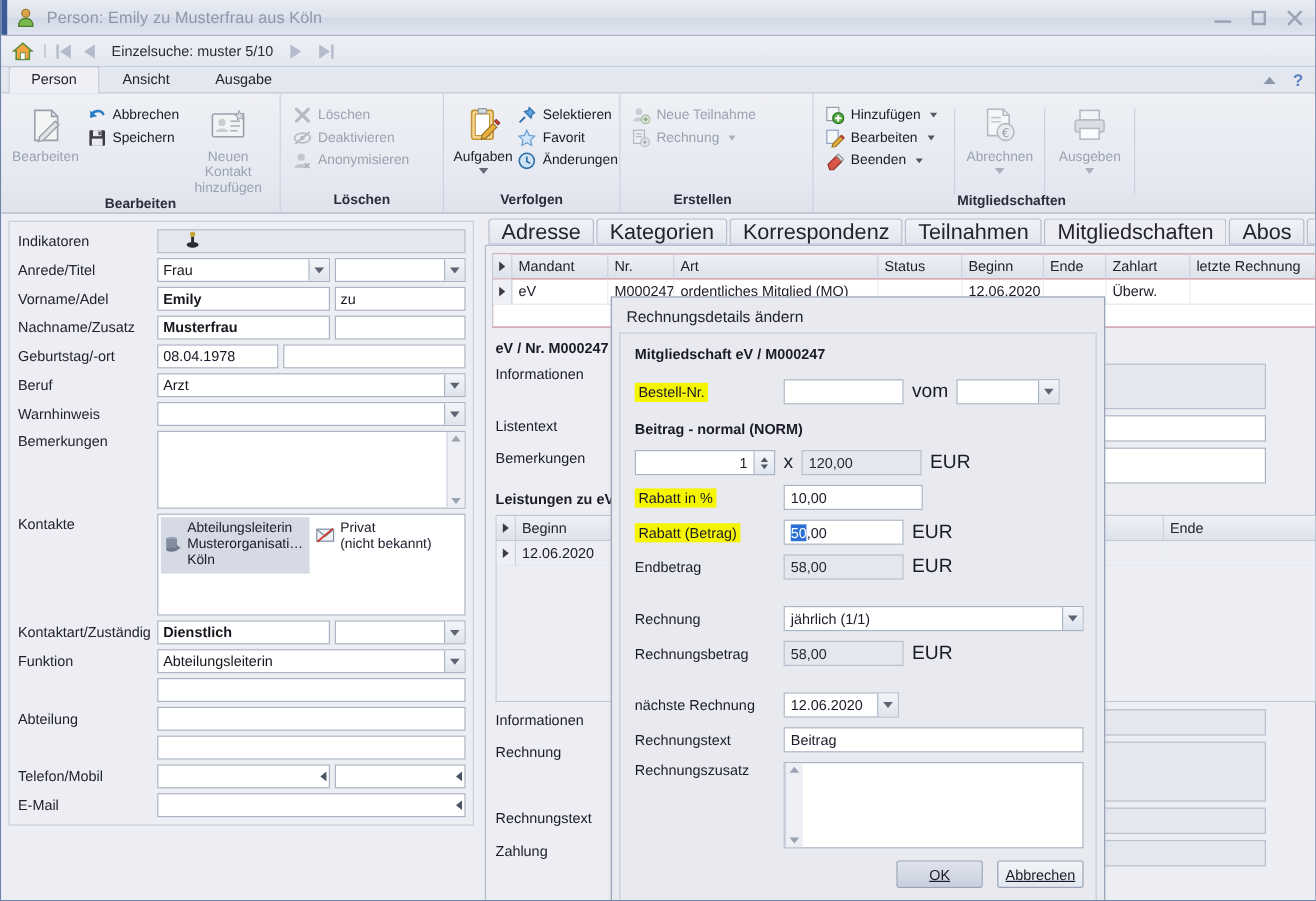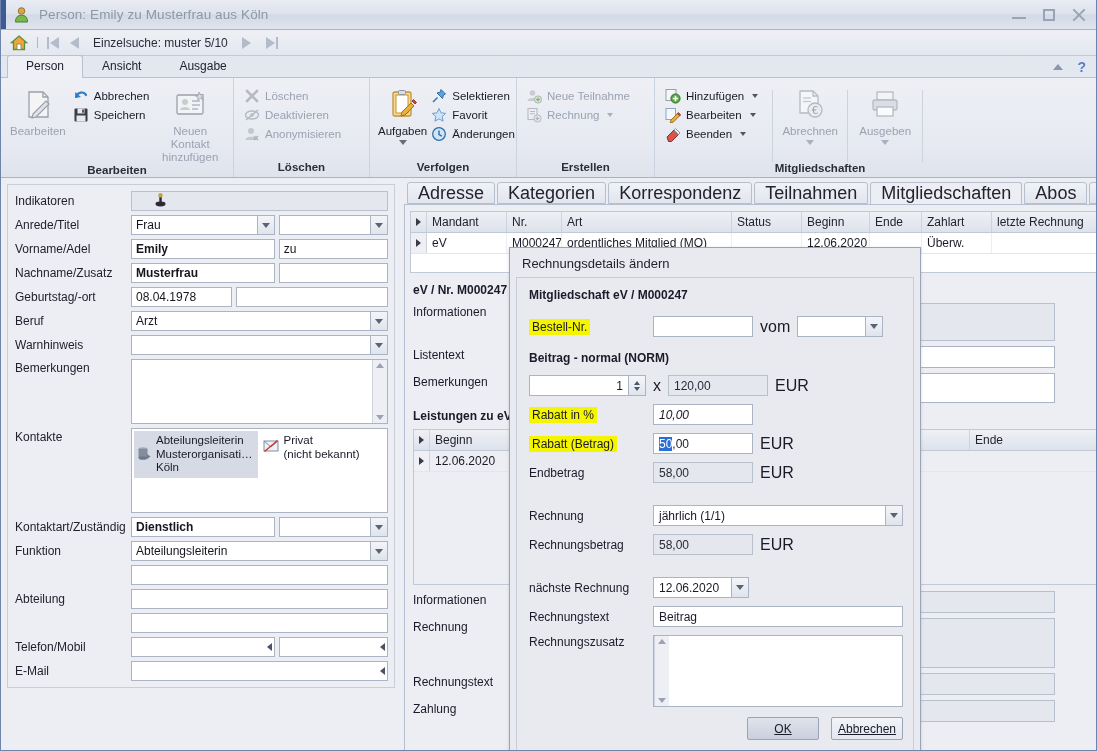--- a/index.html
+++ b/index.html
@@ -463,21 +463,21 @@
               </svg>
             </span>
             <span>Rechnung</span>
             <span class="dd dis" style="border-top-color:#a9b0be;"></span>
           </div>
         </div>
       </div>
       <div class="rgroup-title">Erstellen</div>
     </div>
 
-    <div class="rgroup" style="flex:1;">
+    <div class="rgroup" style="flex:1;margin-left:23px;">
       <div class="rgroup-body" style="padding-left:10px;">
         <div class="small-list">
           <div class="small-btn">
             <span class="ico">
               <svg width="16" height="16" viewBox="0 0 16 16">
                 <rect x="1" y="1.5" width="10" height="11" fill="#f5f6f8" stroke="#9aa0ab" stroke-width="1"></rect>
                 <circle cx="10.5" cy="10.5" r="4.6" fill="#52a93f" stroke="#2f7327" stroke-width="1"></circle>
                 <path d="M10.5 7.8 v5.4 M7.8 10.5 h5.4" stroke="#fff" stroke-width="1.7"></path>
               </svg>
             </span>
@@ -838,21 +838,21 @@
         </div>
         <span class="unit">x</span>
         <div class="min grey" style="width:100px;">120,00</div>
         <span class="unit">EUR</span>
       </div>
 
       <div class="mrow">
         <span class="mlabel-wrap">
           <span class="mlabel hl">Rabatt in %</span>
         </span>
-        <div class="min" style="width:100px;font-style:italic;">10,00</div>
+        <div class="min" style="width:116px;">10,00</div>
       </div>
 
       <div class="mrow">
         <span class="mlabel-wrap">
           <span class="mlabel hl">Rabatt (Betrag)</span>
         </span>
         <div class="min" style="width:100px;">
           <span class="selhl">50</span>
             <span>,00</span>
         </div>

